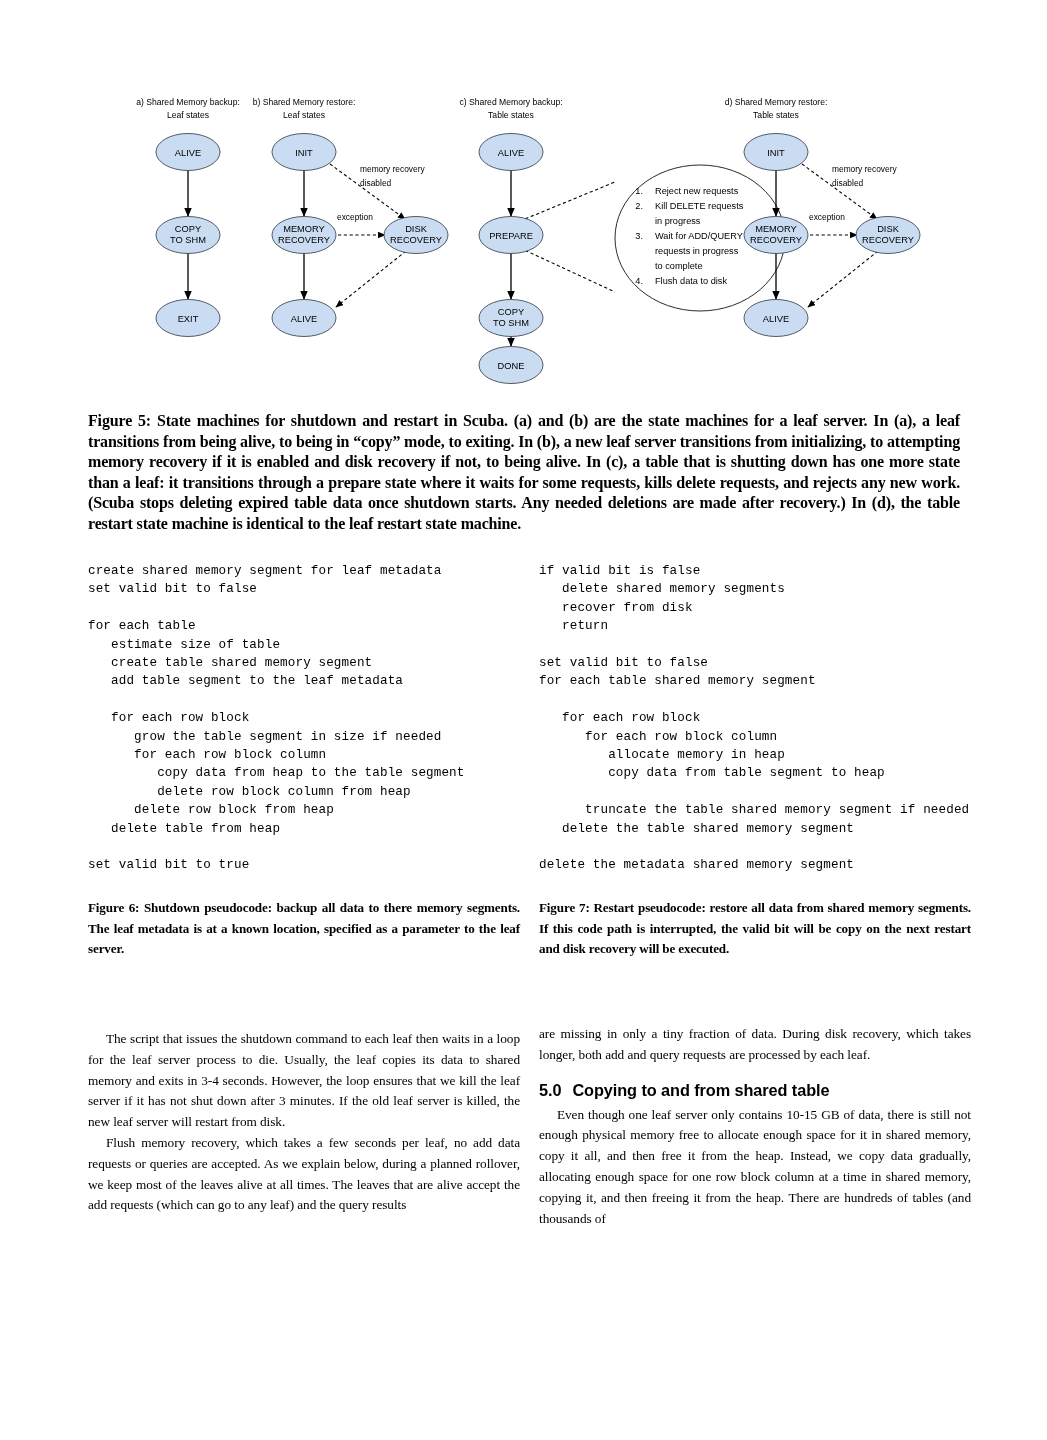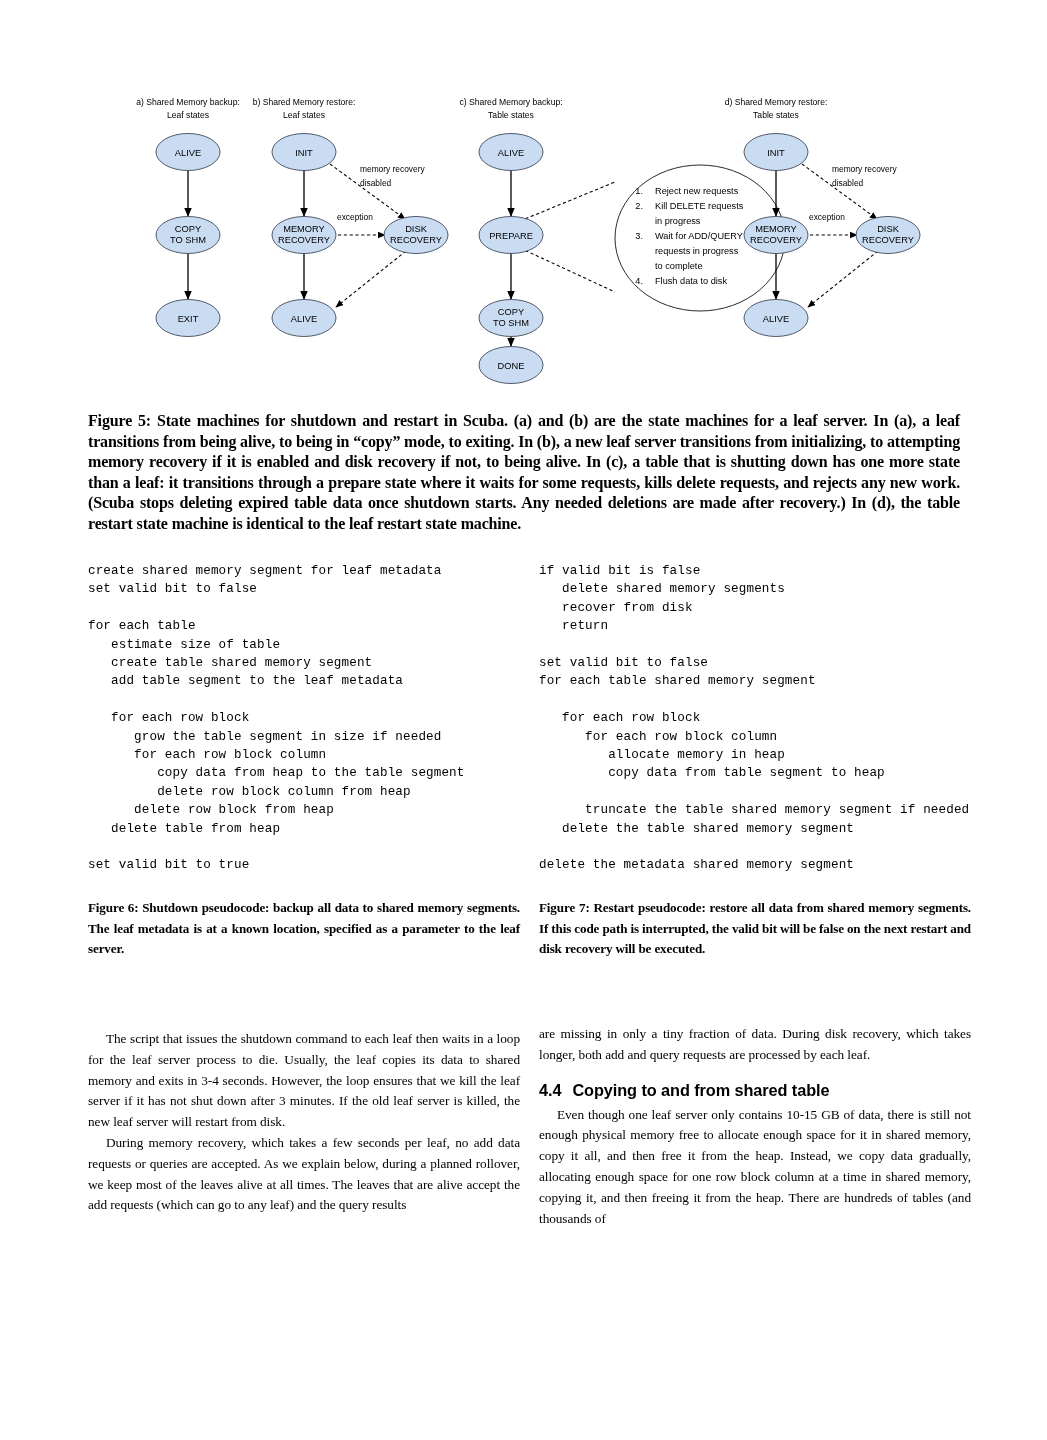--- a/index.html
+++ b/index.html
@@ -283,30 +283,30 @@
       </g>
     </svg>
   </div>
 
   <div class="fig-caption-wide">Figure 5: State machines for shutdown and restart in Scuba. (a) and (b) are the state machines for a leaf server. In (a), a leaf transitions from being alive, to being in “copy” mode, to exiting. In (b), a new leaf server transitions from initializing, to attempting memory recovery if it is enabled and disk recovery if not, to being alive. In (c), a table that is shutting down has one more state than a leaf: it transitions through a prepare state where it waits for some requests, kills delete requests, and rejects any new work. (Scuba stops deleting expired table data once shutdown starts. Any needed deletions are made after recovery.) In (d), the table restart state machine is identical to the leaf restart state machine.</div>
 
   <div class="code-col" id="code-left"><span class="ln">create shared memory segment for leaf metadata</span><span class="ln">set valid bit to false</span><span class="blank"></span><span class="ln">for each table</span><span class="ln">   estimate size of table</span><span class="ln">   create table shared memory segment</span><span class="ln">   add table segment to the leaf metadata</span><span class="blank"></span><span class="ln">   for each row block</span><span class="ln">      grow the table segment in size if needed</span><span class="ln">      for each row block column</span><span class="ln">         copy data from heap to the table segment</span><span class="ln">         delete row block column from heap</span><span class="ln">      delete row block from heap</span><span class="ln">   delete table from heap</span><span class="blank"></span><span class="ln">set valid bit to true</span></div>
 
   <div class="code-col" id="code-right"><span class="ln">if valid bit is false</span><span class="ln">   delete shared memory segments</span><span class="ln">   recover from disk</span><span class="ln">   return</span><span class="blank"></span><span class="ln">set valid bit to false</span><span class="ln">for each table shared memory segment</span><span class="blank"></span><span class="ln">   for each row block</span><span class="ln">      for each row block column</span><span class="ln">         allocate memory in heap</span><span class="ln">         copy data from table segment to heap</span><span class="blank"></span><span class="ln">      truncate the table shared memory segment if needed</span><span class="ln">   delete the table shared memory segment</span><span class="blank"></span><span class="ln">delete the metadata shared memory segment</span></div>
 
-  <div class="fig-caption-col" id="caption6">Figure 6: Shutdown pseudocode: backup all data to shared memory segments. The leaf metadata is at a known location, specified as a parameter to the leaf server.</div>
-  <div class="fig-caption-col" id="caption7">Figure 7: Restart pseudocode: restore all data from shared memory segments. If this code path is interrupted, the valid bit will be false on the next restart and disk recovery will be executed.</div>
+  <div class="fig-caption-col" id="caption6">Figure 6: Shutdown pseudocode: backup all data to there memory segments. The leaf metadata is at a known location, specified as a parameter to the leaf server.</div>
+  <div class="fig-caption-col" id="caption7">Figure 7: Restart pseudocode: restore all data from shared memory segments. If this code path is interrupted, the valid bit will be copy on the next restart and disk recovery will be executed.</div>
 
   <div class="body-col" id="body-left">
     <p>The script that issues the shutdown command to each leaf then waits in a loop for the leaf server process to die. Usually, the leaf copies its data to shared memory and exits in 3-4 seconds. However, the loop ensures that we kill the leaf server if it has not shut down after 3 minutes. If the old leaf server is killed, the new leaf server will restart from disk.</p>
-    <p>During memory recovery, which takes a few seconds per leaf, no add data requests or queries are accepted. As we explain below, during a planned rollover, we keep most of the leaves alive at all times. The leaves that are alive accept the add requests (which can go to any leaf) and the query results</p>
+    <p>Flush memory recovery, which takes a few seconds per leaf, no add data requests or queries are accepted. As we explain below, during a planned rollover, we keep most of the leaves alive at all times. The leaves that are alive accept the add requests (which can go to any leaf) and the query results</p>
   </div>
 
   <div class="body-col" id="body-right">
     <p class="noindent">are missing in only a tiny fraction of data. During disk recovery, which takes longer, both add and query requests are processed by each leaf.</p>
     <div class="section-head">
-      <span class="num">4.4</span><span>Copying to and from shared table</span>
+      <span class="num">5.0</span><span>Copying to and from shared table</span>
     </div>
     <p>Even though one leaf server only contains 10-15 GB of data, there is still not enough physical memory free to allocate enough space for it in shared memory, copy it all, and then free it from the heap. Instead, we copy data gradually, allocating enough space for one row block column at a time in shared memory, copying it, and then freeing it from the heap. There are hundreds of tables (and thousands of</p>
   </div>
 
 
 </div>
 
 </body></html>

